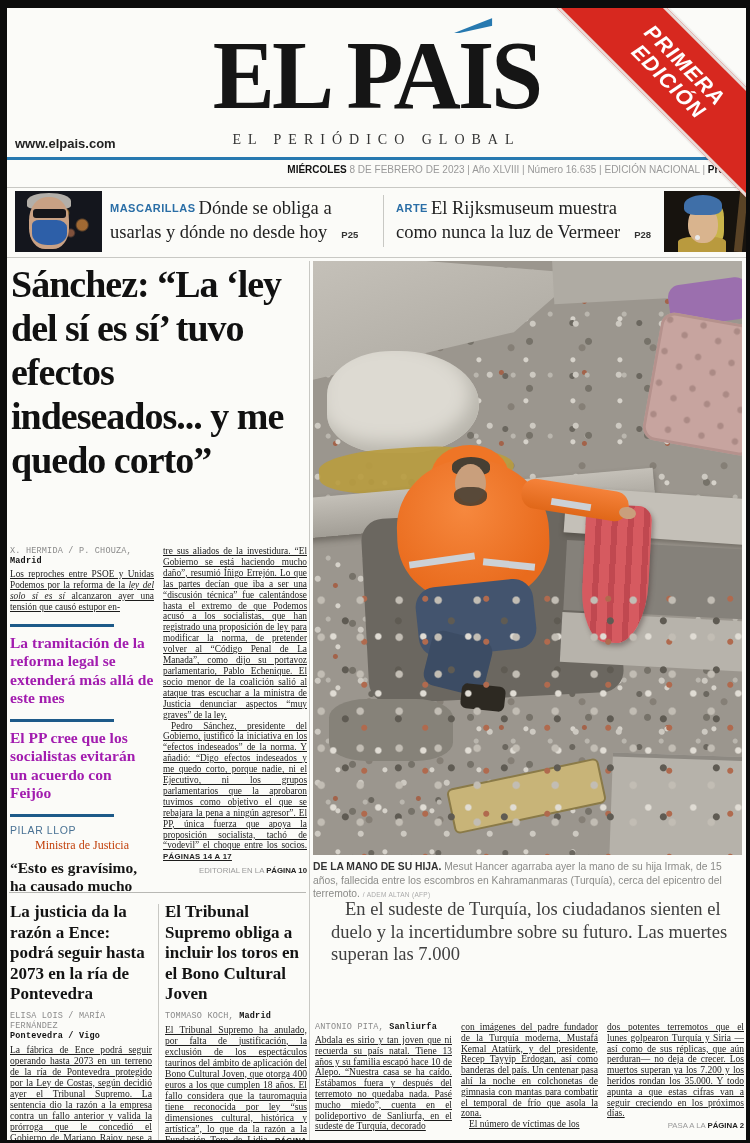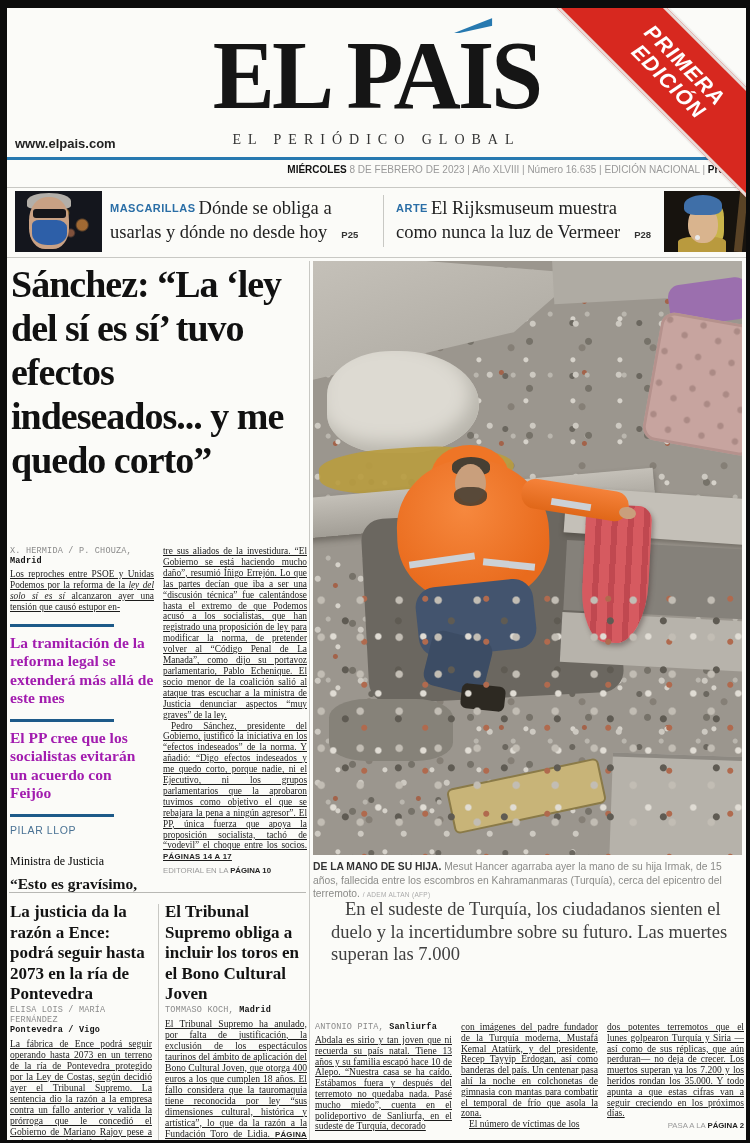--- a/index.html
+++ b/index.html
@@ -73,27 +73,27 @@
   .col { position:absolute; top:538px; width:144px; height:346px; overflow:hidden; }
   .col1 { left:3px; }
   .col2 { left:156px; }
   .byline { font-family:Liberation Mono, monospace; font-size:8.5px; letter-spacing:.2px; color:#8a8a8a;
             text-align:left; margin-bottom:3px; }
   .byline .loc { color:#111; font-weight:bold; }
   .body-text { font-size:9.3px; line-height:10.9px; text-align:justify; color:#1c1c1c;text-decoration:underline; }
   .body-text .ital { font-style:italic; }
   .body-text p + p { text-indent:8px; }
   .ref { font-family:"Liberation Sans", sans-serif; font-weight:bold; font-size:7.8px; color:#222; letter-spacing:.3px; }
-  .ref-line { font-family:"Liberation Sans", sans-serif; font-size:7.8px; color:#999; text-align:left; margin-top:3px; }
+  .ref-line { font-family:"Liberation Sans", sans-serif; font-size:7.8px; color:#999; text-align:right; margin-top:3px; }
   .ref-line .b { font-weight:bold; color:#222; }
 
   .side-rule { width:104px; height:3px; background:#1d5a89; margin:11px 0 7px 0; }
   .side-head { font-weight:bold; font-size:15.5px; line-height:18.5px; color:#a21caf; }
-  .speaker { font-family:"Liberation Sans", sans-serif; font-size:10.5px; letter-spacing:.6px; color:#4a7294; margin-bottom:18px; }
-  .speaker-role { font-size:12px; color:#000000; margin-bottom:6px; }
+  .speaker { font-family:"Liberation Sans", sans-serif; font-size:10.5px; letter-spacing:.6px; color:#4a7294; margin-bottom:2px; }
+  .speaker-role { font-size:12px; color:#c2410c; margin-bottom:6px;text-align:center; }
   .side-quote { font-weight:bold; font-size:15.5px; line-height:18.5px; color:#141414; }
 
   
   .photo { position:absolute; left:306px; top:253px; width:429px; height:594px; overflow:hidden;
            background:#9b968e; }
   .photo .abs { position:absolute; }
   .speckles { inset:0;
      background-image:
        radial-gradient(circle at 11% 23%, #cdc9c1 0 2.5px, transparent 3.5px),
        radial-gradient(circle at 67% 71%, #767269 0 3px, transparent 4px),
@@ -124,21 +124,21 @@
                     line-height:32.5px; color:#101010; letter-spacing:-.5px; }
   .qcol { position:absolute; top:1014px; width:137px; height:118px; overflow:hidden; }
   .qcol .body-text { font-size:9.5px; line-height:10.8px; }
   .qc1 { left:308px; } .qc2 { left:454px; } .qc3 { left:600px; }
   .cont-line { font-family:"Liberation Sans", sans-serif; font-size:7.8px; color:#999; text-align:right; margin-top:2px; }
   .cont-line .b { font-weight:bold; color:#222; }
 
   
   .bstory { position:absolute; top:894px; width:142px; height:238px; overflow:hidden; }
   .bs1 { left:3px; } .bs2 { left:158px; }
-  .b-head { font-weight:bold; font-size:17px; line-height:20.5px; color:#131313; }
+  .b-head { font-weight:bold; font-size:17px; line-height:20.5px; color:#131313; margin-bottom:6px; }
   .bstory .body-text { font-size:9.6px; line-height:11px; }
 </style>
 </head>
 <body>
 
 <div class="page">
   <div class="paper">
 
     <div class="masthead">
       <div class="wordmark">

